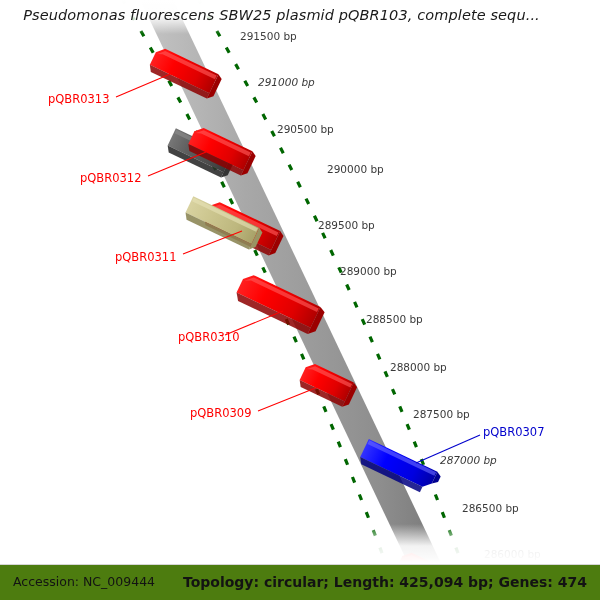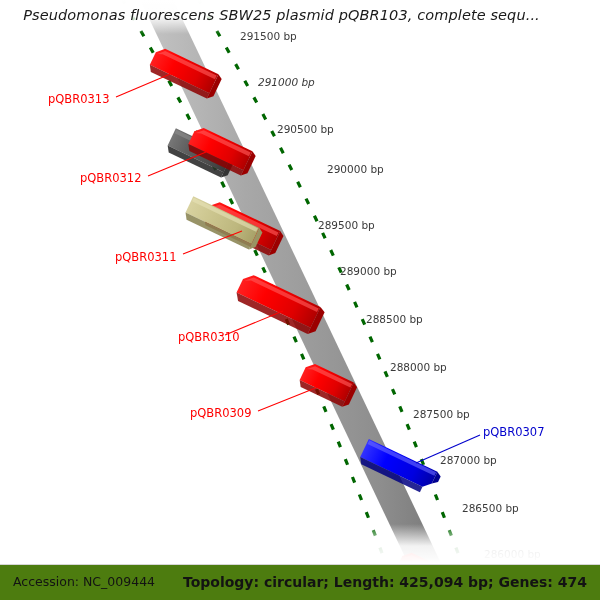--- a/index.html
+++ b/index.html
@@ -245,21 +245,21 @@
   <div id="labels">
       <div class="ruler-label" style="left: 240px; top: 31px;">291500 bp</div>
       <div class="ruler-label" style="left: 258px; top: 77px; font-style: italic;">291000 bp</div>
       <div class="ruler-label" style="left: 277px; top: 124px;">290500 bp</div>
       <div class="ruler-label" style="left: 296px; top: 164px; margin-left: 31px;">290000 bp</div>
       <div class="ruler-label" style="left: 318px; top: 220px;">289500 bp</div>
       <div class="ruler-label" style="left: 340px; top: 266px;">289000 bp</div>
       <div class="ruler-label" style="left: 366px; top: 314px;">288500 bp</div>
       <div class="ruler-label" style="left: 390px; top: 362px;">288000 bp</div>
       <div class="ruler-label" style="left: 413px; top: 409px;">287500 bp</div>
-      <div class="ruler-label" style="left: 440px; top: 455px;">287000 bp</div>
+      <div class="ruler-label" style="left: 440px; top: 455px; font-style: italic;">287000 bp</div>
       <div class="ruler-label" style="left: 462px; top: 503px;">286500 bp</div>
       <div class="ruler-label" style="left: 484px; top: 549px;">286000 bp</div>
       <div class="gene-label fwd" style="left: 48px; top: 94px;">pQBR0313</div>
       <div class="gene-label fwd" style="left: 80px; top: 173px;">pQBR0312</div>
       <div class="gene-label fwd" style="left: 115px; top: 252px;">pQBR0311</div>
       <div class="gene-label fwd" style="left: 157px; top: 332px; margin-left: 21px;">pQBR0310</div>
       <div class="gene-label fwd" style="left: 190px; top: 408px;">pQBR0309</div>
       <div class="gene-label rev" style="left: 483px; top: 427px;">pQBR0307</div>
     </div>
 

